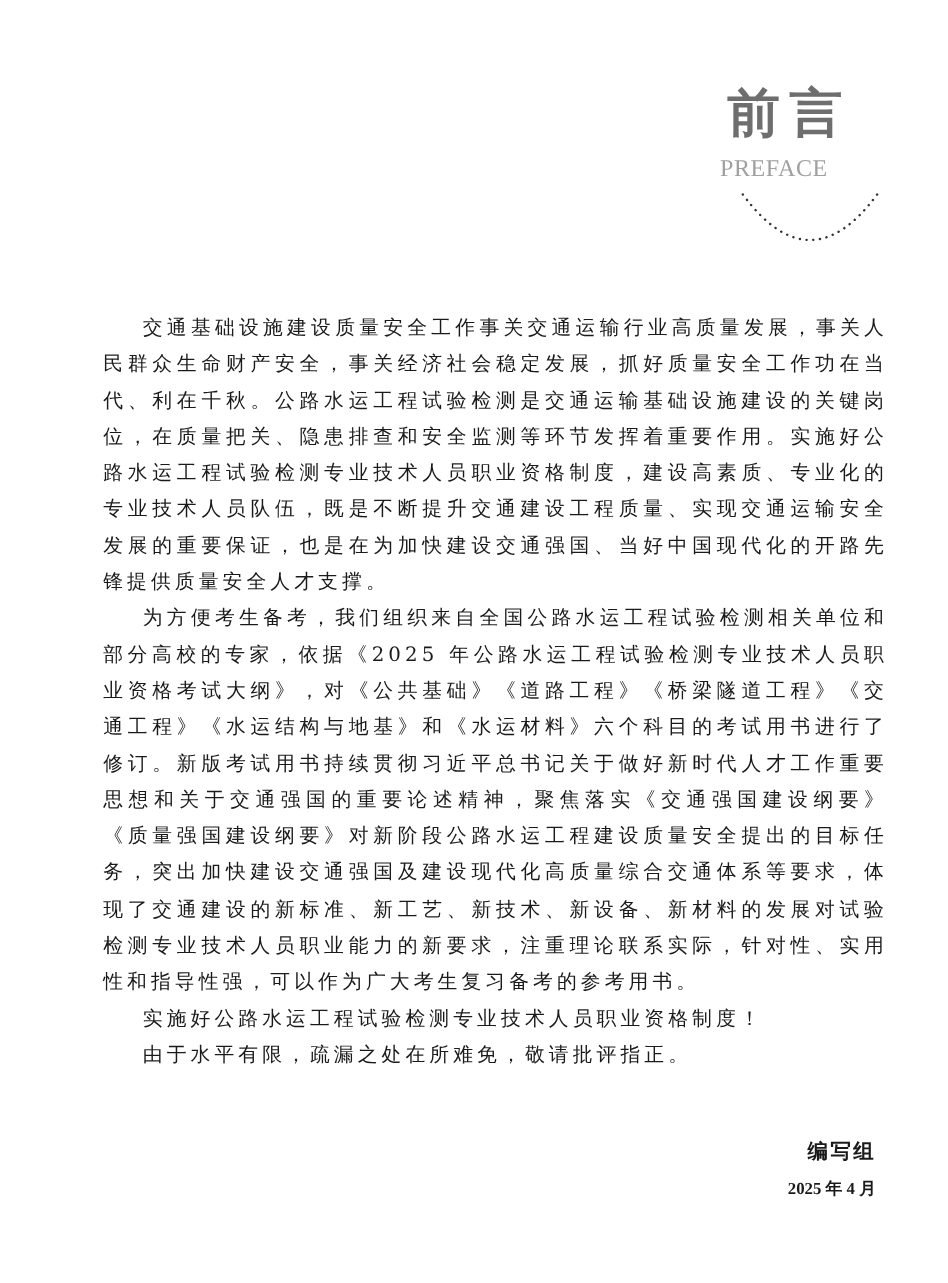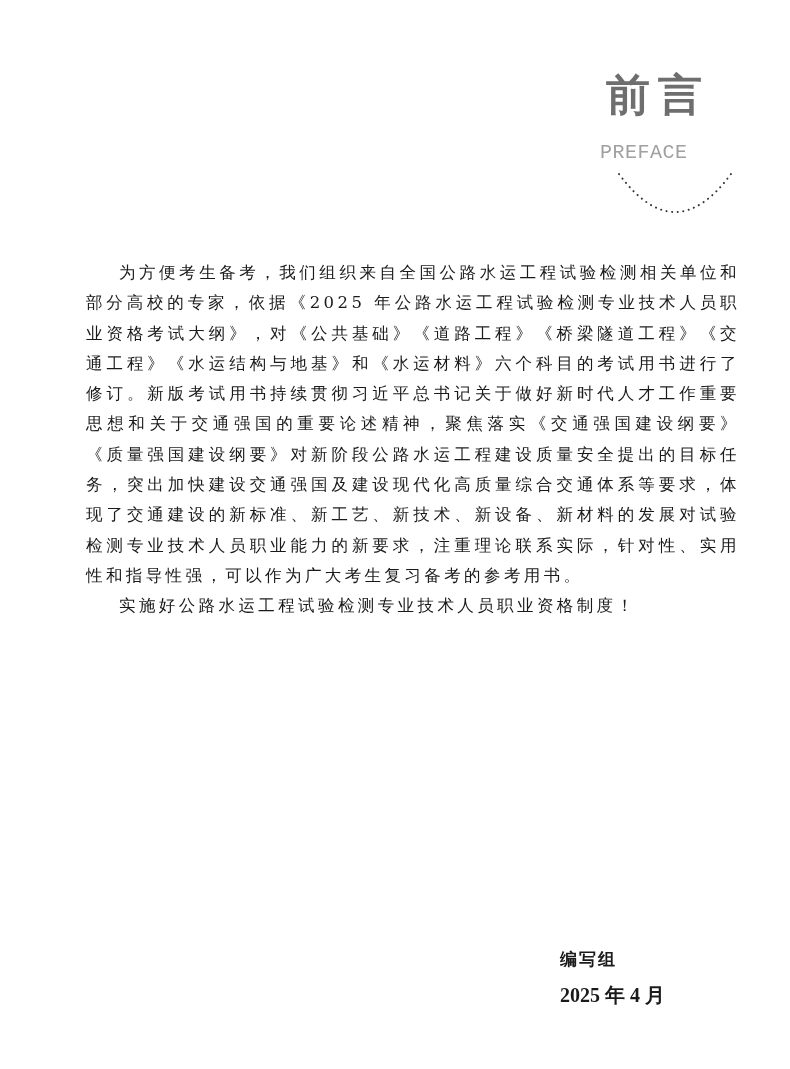--- a/index.html
+++ b/index.html
@@ -1,42 +1,44 @@
 <!DOCTYPE html>
 <html><head>
   <meta charset="utf-8">
   <style>
     html, body { margin: 0; padding: 0; background: #ffffff; }
     body { width: 790px; height: 1069px; position: relative; overflow: hidden;
       font-family: "DejaVu Serif", "Liberation Serif", serif; color: #1a1a1a; }
     .header { position: absolute; left: 600px; top: 68px; width: 150px; text-align: left; }
     .title-cn { font-family: "DejaVu Sans", "Liberation Sans", sans-serif; font-weight: bold;
       font-size: 44px; letter-spacing: 8px; color: #6e6e6e; line-height: 54px; padding-left: 6px; }
-    .title-en { font-family: Liberation Mono, monospace; font-size: 20px;
-      color: #a0a0a0; letter-spacing: 0.5px; margin-top: 20px; line-height: 22px; }
+    .title-en { font-family: Liberation Serif, serif; font-size: 20px;
+      color: #a0a0a0; letter-spacing: 0.5px; margin-top: 8px; line-height: 22px; }
     .arc { display: block; margin: 6px auto 0; }
     .body { position: absolute; left: 86px; top: 258px; width: 654px; }
     .para { font-size: 16.5px; line-height: 30.3px; text-align: justify; text-indent: 2em;
       margin: 0; letter-spacing: 3.4px; }
-    .sign { position: absolute; left: 560px; width: 170px; text-align: left; }
+    .sign { position: absolute; left: 560px; width: 170px; text-align: right; }
     .sign-org { top: 948px; font-family: "DejaVu Sans", "Liberation Sans", sans-serif;
       font-size: 17px; font-weight: bold; letter-spacing: 2px; }
     .sign-date { top: 982px; font-family: "Liberation Serif", "DejaVu Serif", serif;
-      font-size: 20px; font-weight: bold; }
+      font-size: 14px; font-weight: bold; }
   </style>
 </head>
 <body>
 
 <div class="header">
   <div class="title-cn">前言</div>
   <div class="title-en">PREFACE</div>
   <svg class="arc" width="120" height="50" viewBox="0 0 120 50">
     <path d="M4 4 Q 60 80 116 4" fill="none" stroke="#333" stroke-width="2" stroke-dasharray="0.1 5.5" stroke-linecap="round"></path>
   </svg>
 </div>
 
 <div class="body">
+  <p class="para">交通基础设施建设质量安全工作事关交通运输行业高质量发展，事关人民群众生命财产安全，事关经济社会稳定发展，抓好质量安全工作功在当代、利在千秋。公路水运工程试验检测是交通运输基础设施建设的关键岗位，在质量把关、隐患排查和安全监测等环节发挥着重要作用。实施好公路水运工程试验检测专业技术人员职业资格制度，建设高素质、专业化的专业技术人员队伍，既是不断提升交通建设工程质量、实现交通运输安全发展的重要保证，也是在为加快建设交通强国、当好中国现代化的开路先锋提供质量安全人才支撑。</p>
   <p class="para">为方便考生备考，我们组织来自全国公路水运工程试验检测相关单位和部分高校的专家，依据《2025 年公路水运工程试验检测专业技术人员职业资格考试大纲》，对《公共基础》《道路工程》《桥梁隧道工程》《交通工程》《水运结构与地基》和《水运材料》六个科目的考试用书进行了修订。新版考试用书持续贯彻习近平总书记关于做好新时代人才工作重要思想和关于交通强国的重要论述精神，聚焦落实《交通强国建设纲要》《质量强国建设纲要》对新阶段公路水运工程建设质量安全提出的目标任务，突出加快建设交通强国及建设现代化高质量综合交通体系等要求，体现了交通建设的新标准、新工艺、新技术、新设备、新材料的发展对试验检测专业技术人员职业能力的新要求，注重理论联系实际，针对性、实用性和指导性强，可以作为广大考生复习备考的参考用书。</p>
   <p class="para">实施好公路水运工程试验检测专业技术人员职业资格制度！</p>
+  <p class="para">由于水平有限，疏漏之处在所难免，敬请批评指正。</p>
 </div>
 
 <div class="sign sign-org">编写组</div>
 <div class="sign sign-date">2025 年 4 月</div>
 
 </body></html>

